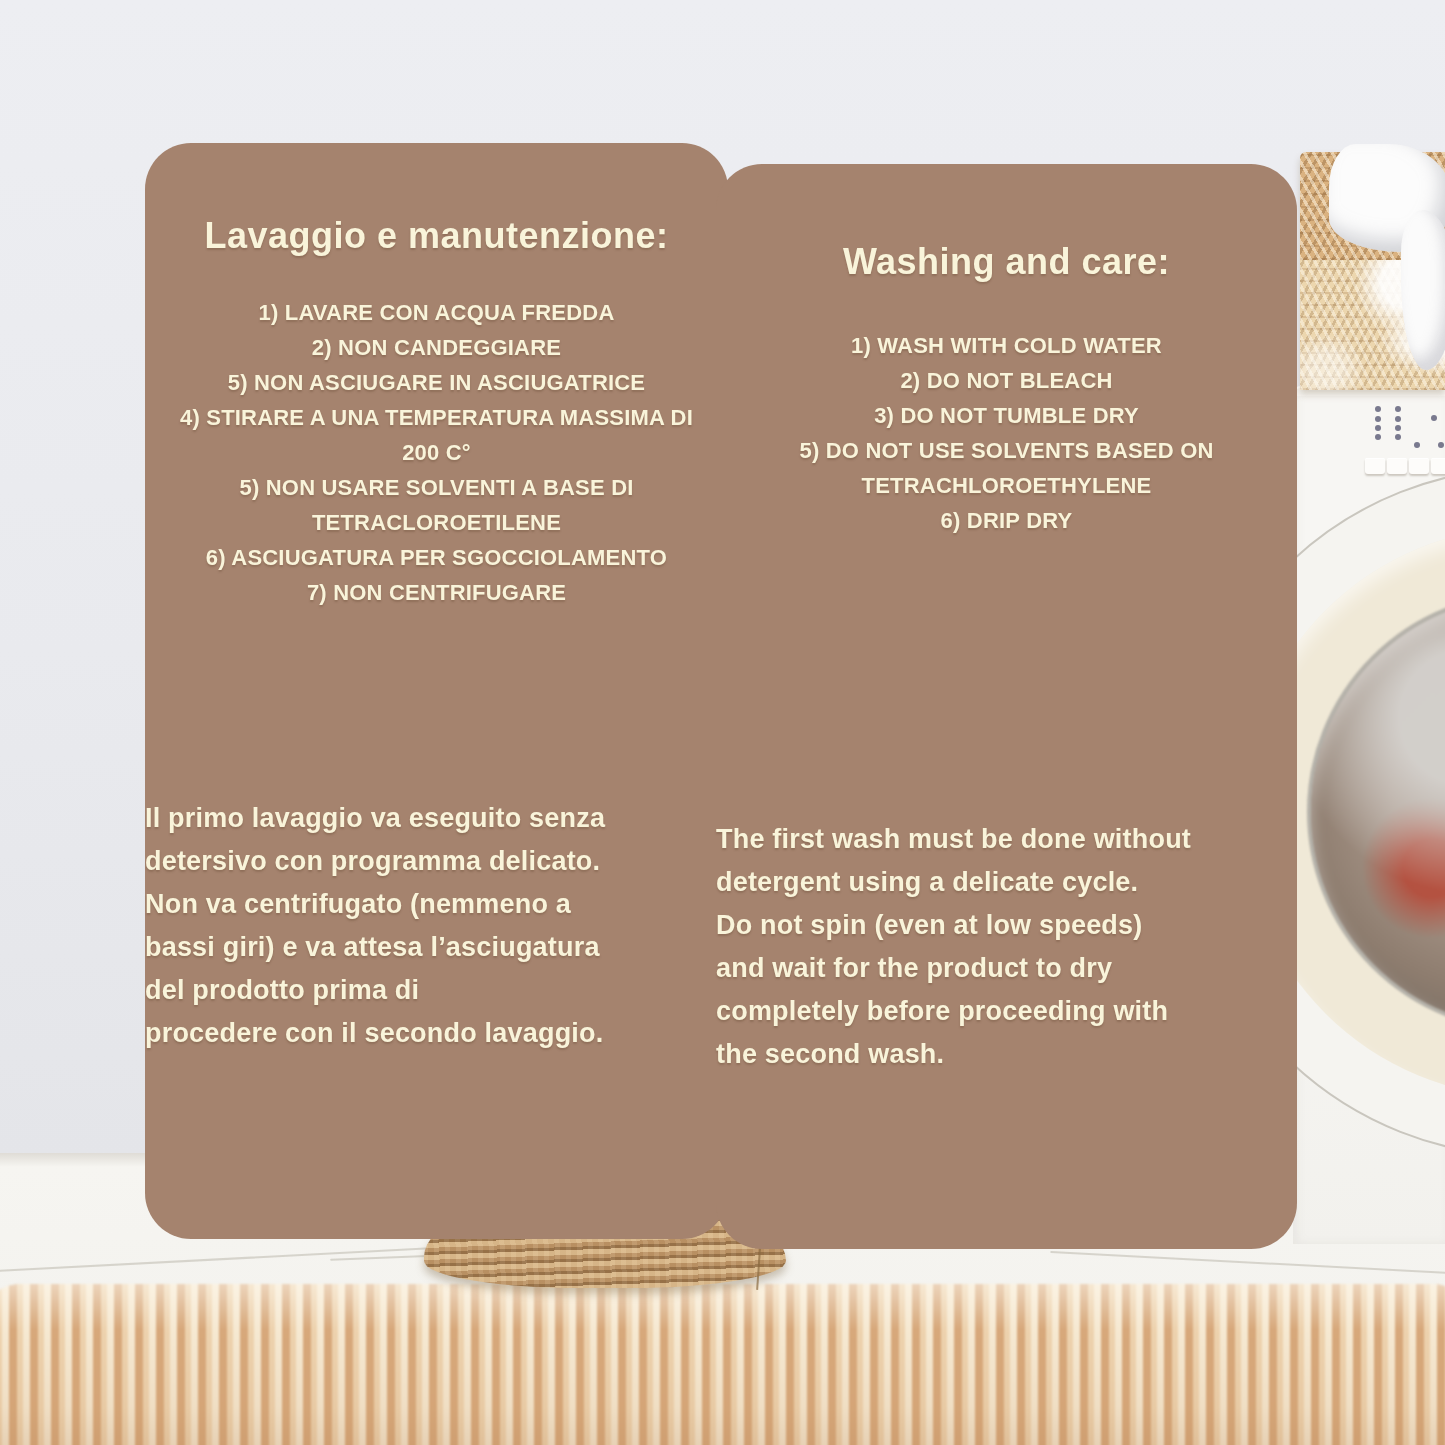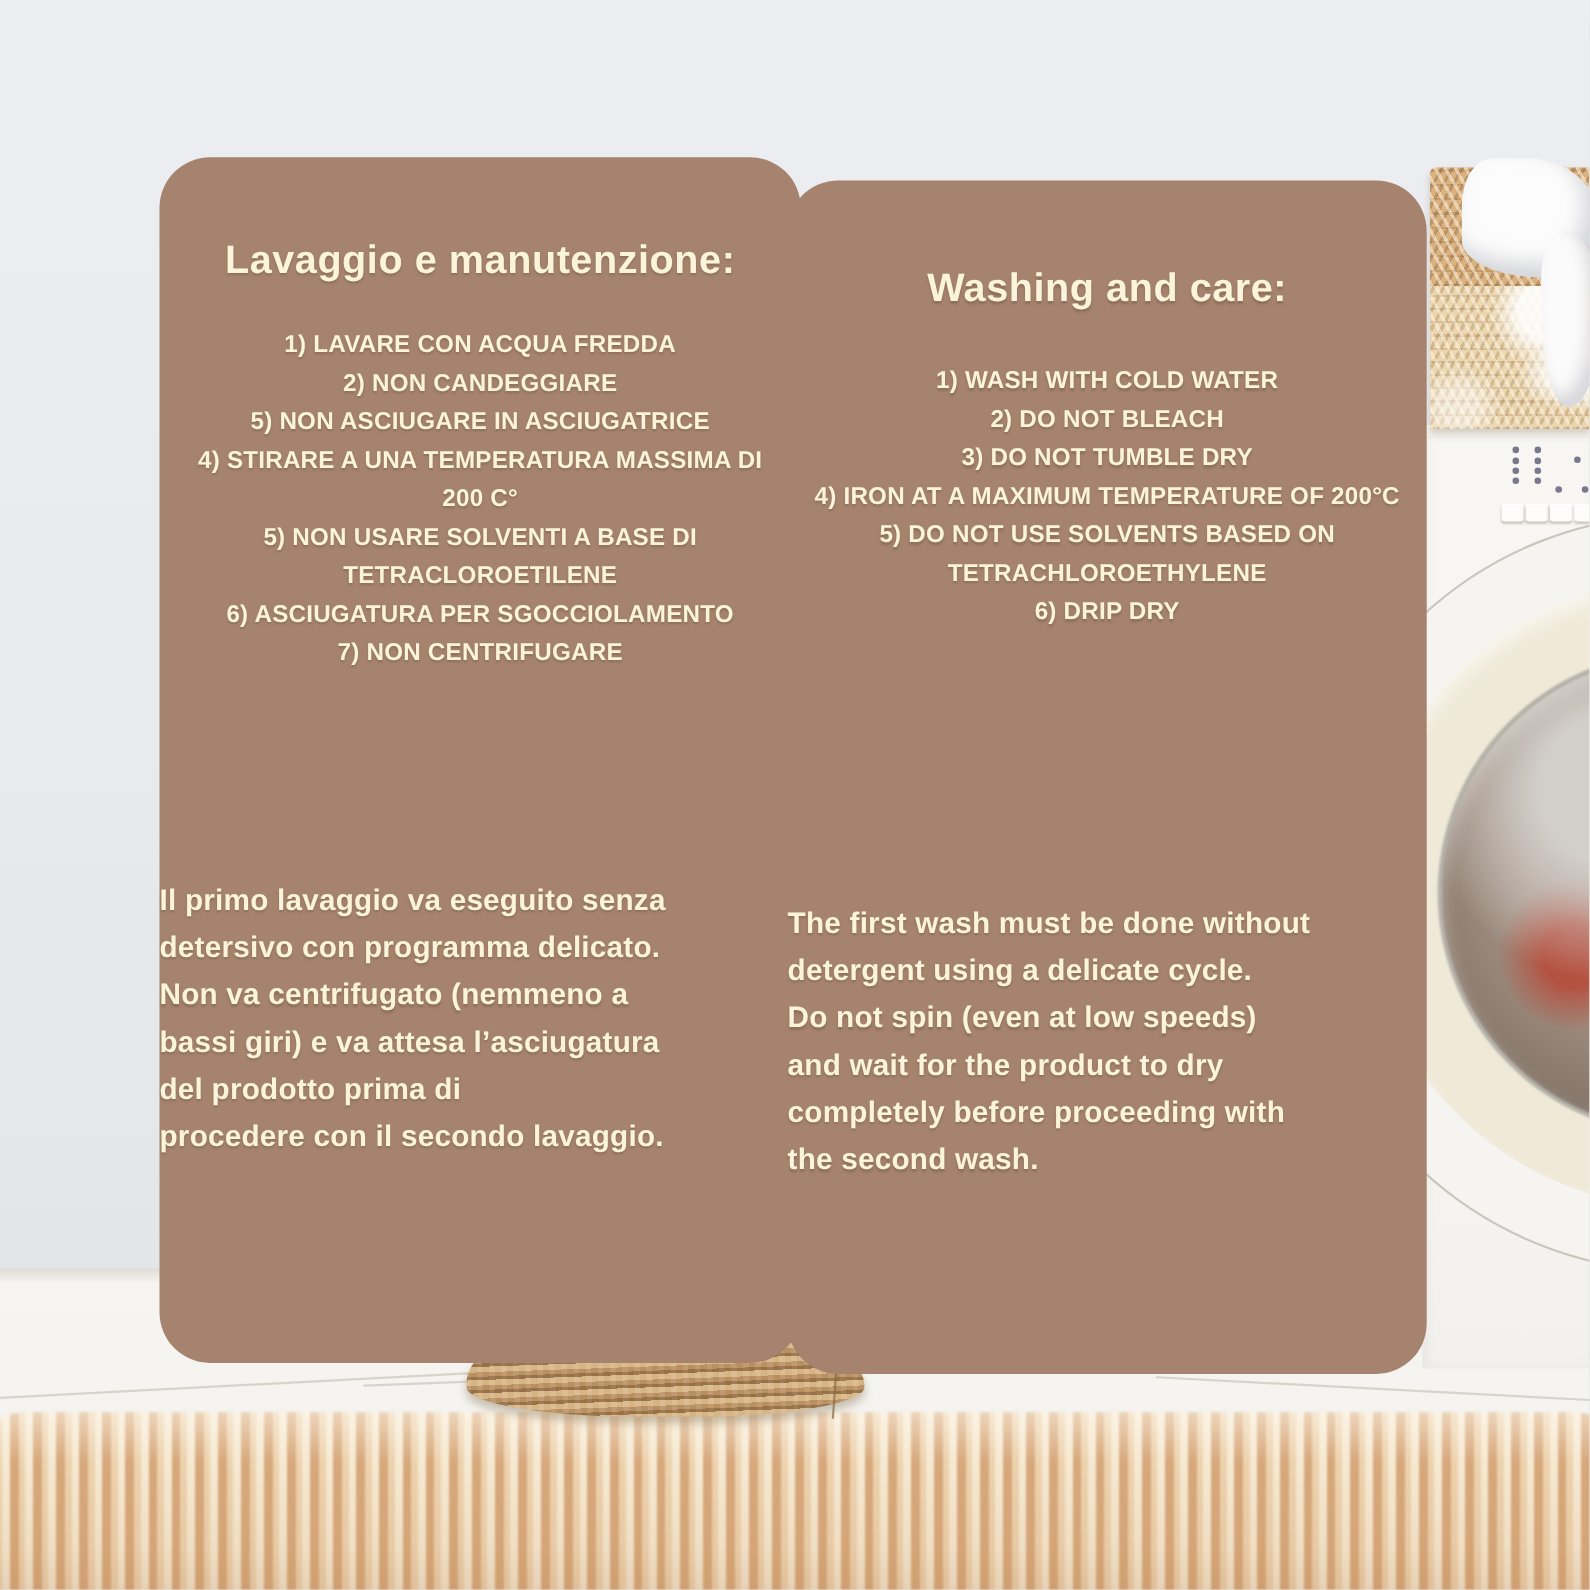--- a/index.html
+++ b/index.html
@@ -218,21 +218,20 @@
 del prodotto prima di
 procedere con il secondo lavaggio.</div>
   </div>
 
   <div class="card card-english">
     <div class="card-title">Washing and care:</div>
     <div class="card-list">
       <div class="care-item">1) WASH WITH COLD WATER</div>
       <div class="care-item">2) DO NOT BLEACH</div>
       <div class="care-item">3) DO NOT TUMBLE DRY</div>
-      <div class="care-item">4) IRON AT A MAXIMUM TEMPERATURE OF 200°C</div>
       <div class="care-item">5) DO NOT USE SOLVENTS BASED ON
 TETRACHLOROETHYLENE</div>
       <div class="care-item">6) DRIP DRY</div>
     </div>
     <div class="card-note">The first wash must be done without
 detergent using a delicate cycle.
 Do not spin (even at low speeds)
 and wait for the product to dry
 completely before proceeding with
 the second wash.</div>

